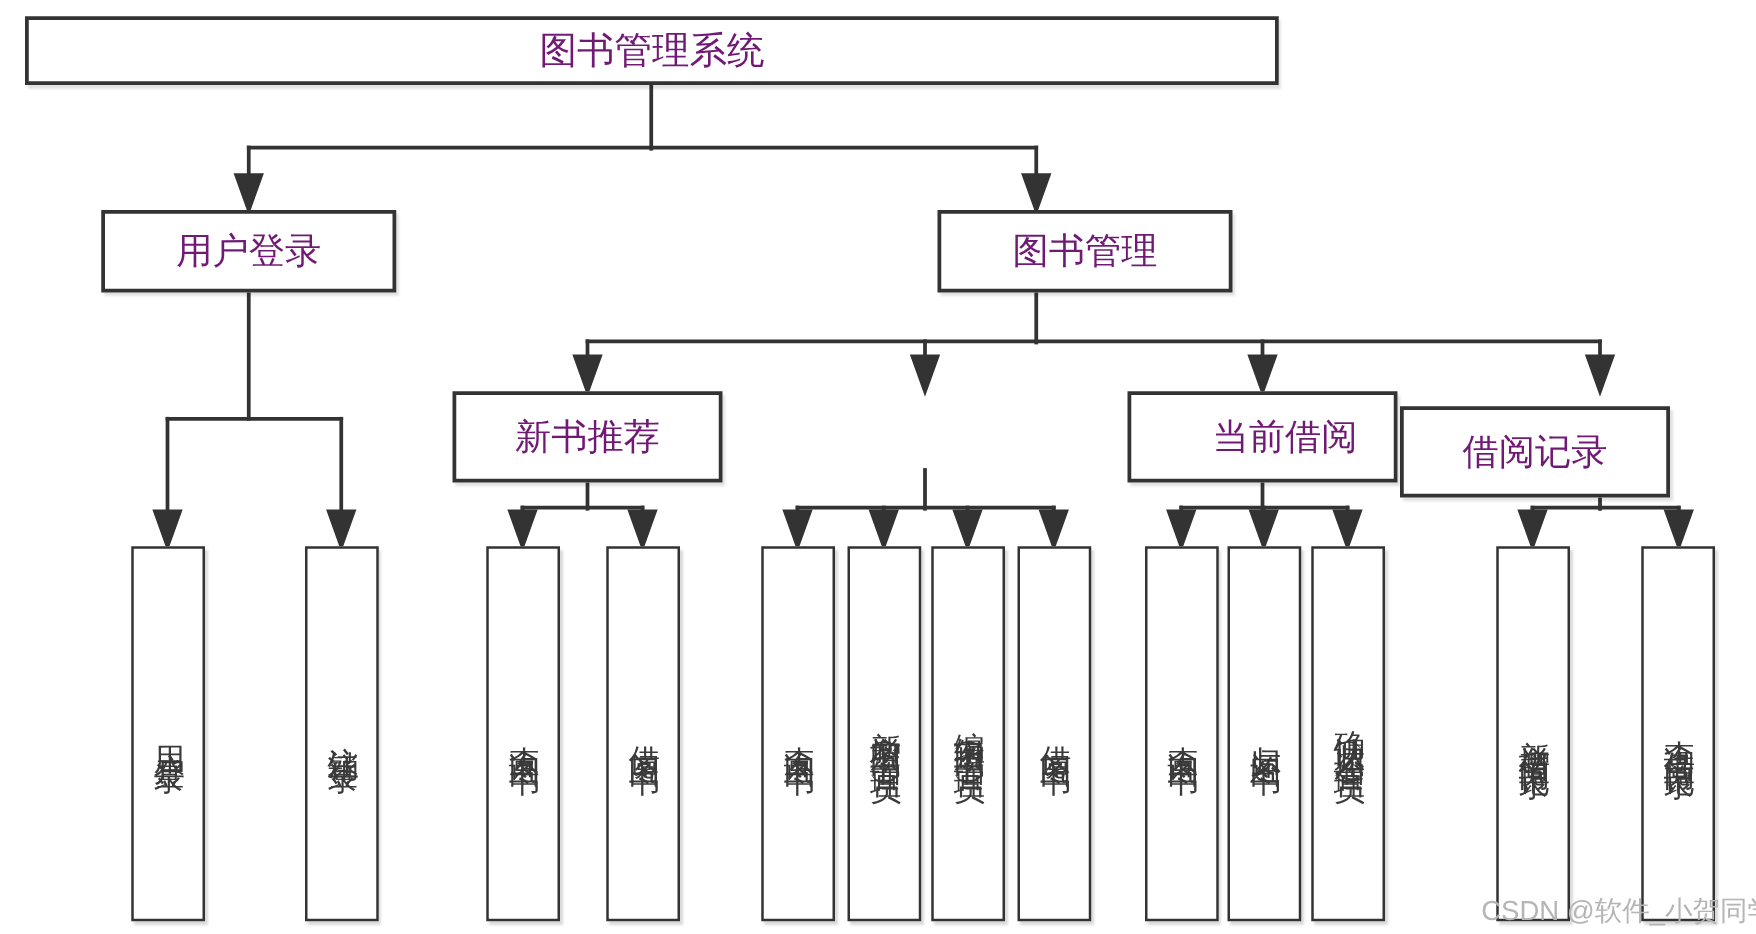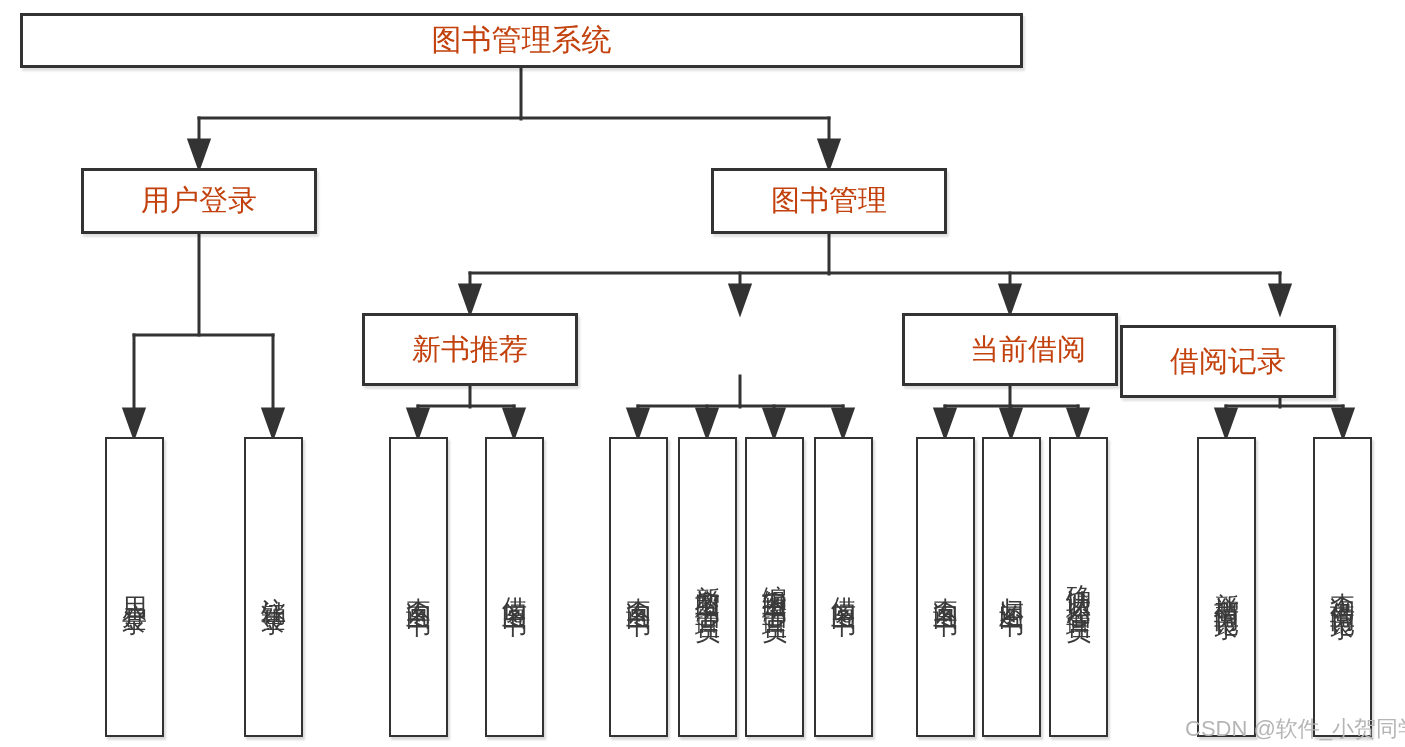--- a/index.html
+++ b/index.html
@@ -15,21 +15,21 @@
     position: absolute;
     left: 0; top: 0;
     width: 1405px; height: 747px;
     z-index: 1;
   }
   .node {
     position: absolute;
     box-sizing: border-box;
     background: #ffffff;
     border: 3px solid #333333;
-    color: #c2410c;
+    color: #701a75;
     display: flex;
     align-items: center;
     justify-content: center;
     z-index: 2;
     box-shadow: 2px 3px 2px rgba(0,0,0,0.12);
   }
   .node-root   { left: 20px;  top: 13px;  width: 1003px; height: 55px; font-size: 30px; }
   .node-l2     { top: 168px; width: 236px; height: 66px; font-size: 29px; }
   .node-l3     { top: 313px; width: 216px; height: 73px; font-size: 29px; }
   .leaf {
@@ -128,21 +128,21 @@
     <line x1="1226" y1="406" x2="1343" y2="406"></line>
     <line x1="1226" y1="406" x2="1226" y2="413"></line>
       <polygon points="1216,409 1236,409 1226,437"></polygon>
     <line x1="1343" y1="406" x2="1343" y2="413"></line>
       <polygon points="1333,409 1353,409 1343,437"></polygon>
   </svg>
 
   <div class="node node-root">图书管理系统</div>
 
   <div class="node node-l2" style="left:81px;">用户登录</div>
-  <div class="node node-l2" style="left:711px;">图书管理</div>
+  <div class="node node-l2" style="left:750px;">图书管理</div>
 
   <div class="node node-l3" style="left:362px;">新书推荐</div>
   <div class="node node-l3" style="left:902px;padding-left:36px;">当前借阅</div>
   <div class="node node-l3" style="left:1120px;margin-top:12px;">借阅记录</div>
 
   <div class="leaf" style="left:105px;">
     <span>用户登录</span>
   </div>
   <div class="leaf" style="left:244px;">
     <span>注销登录</span>

